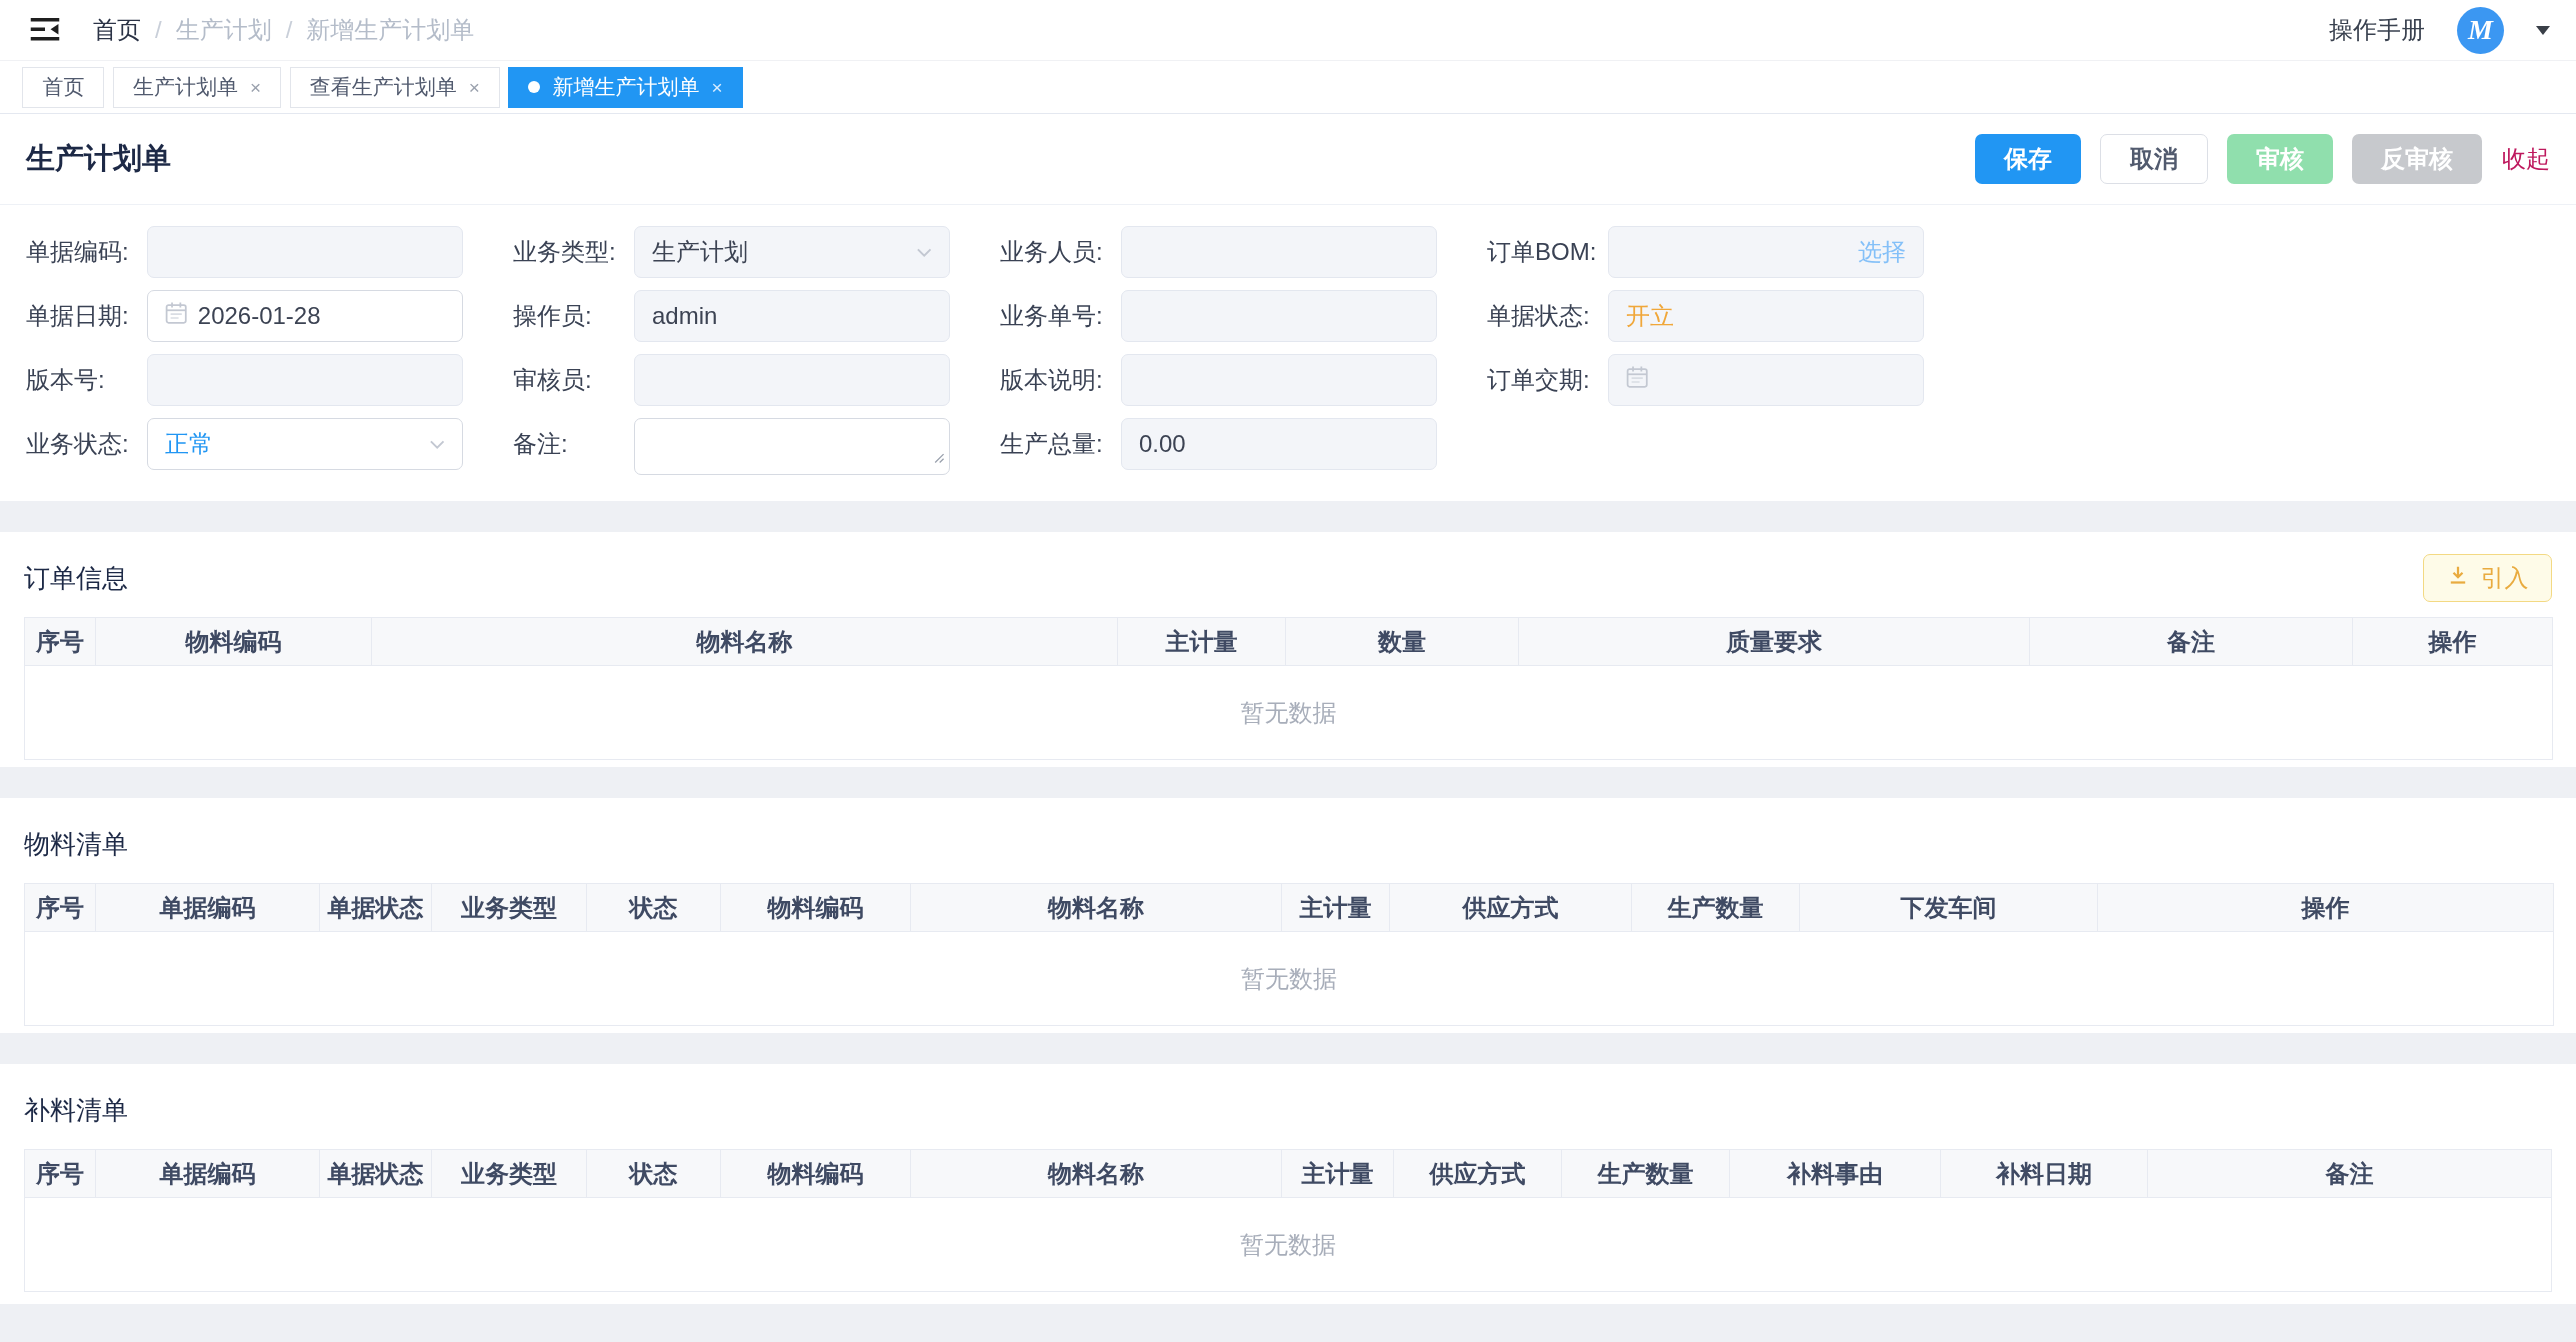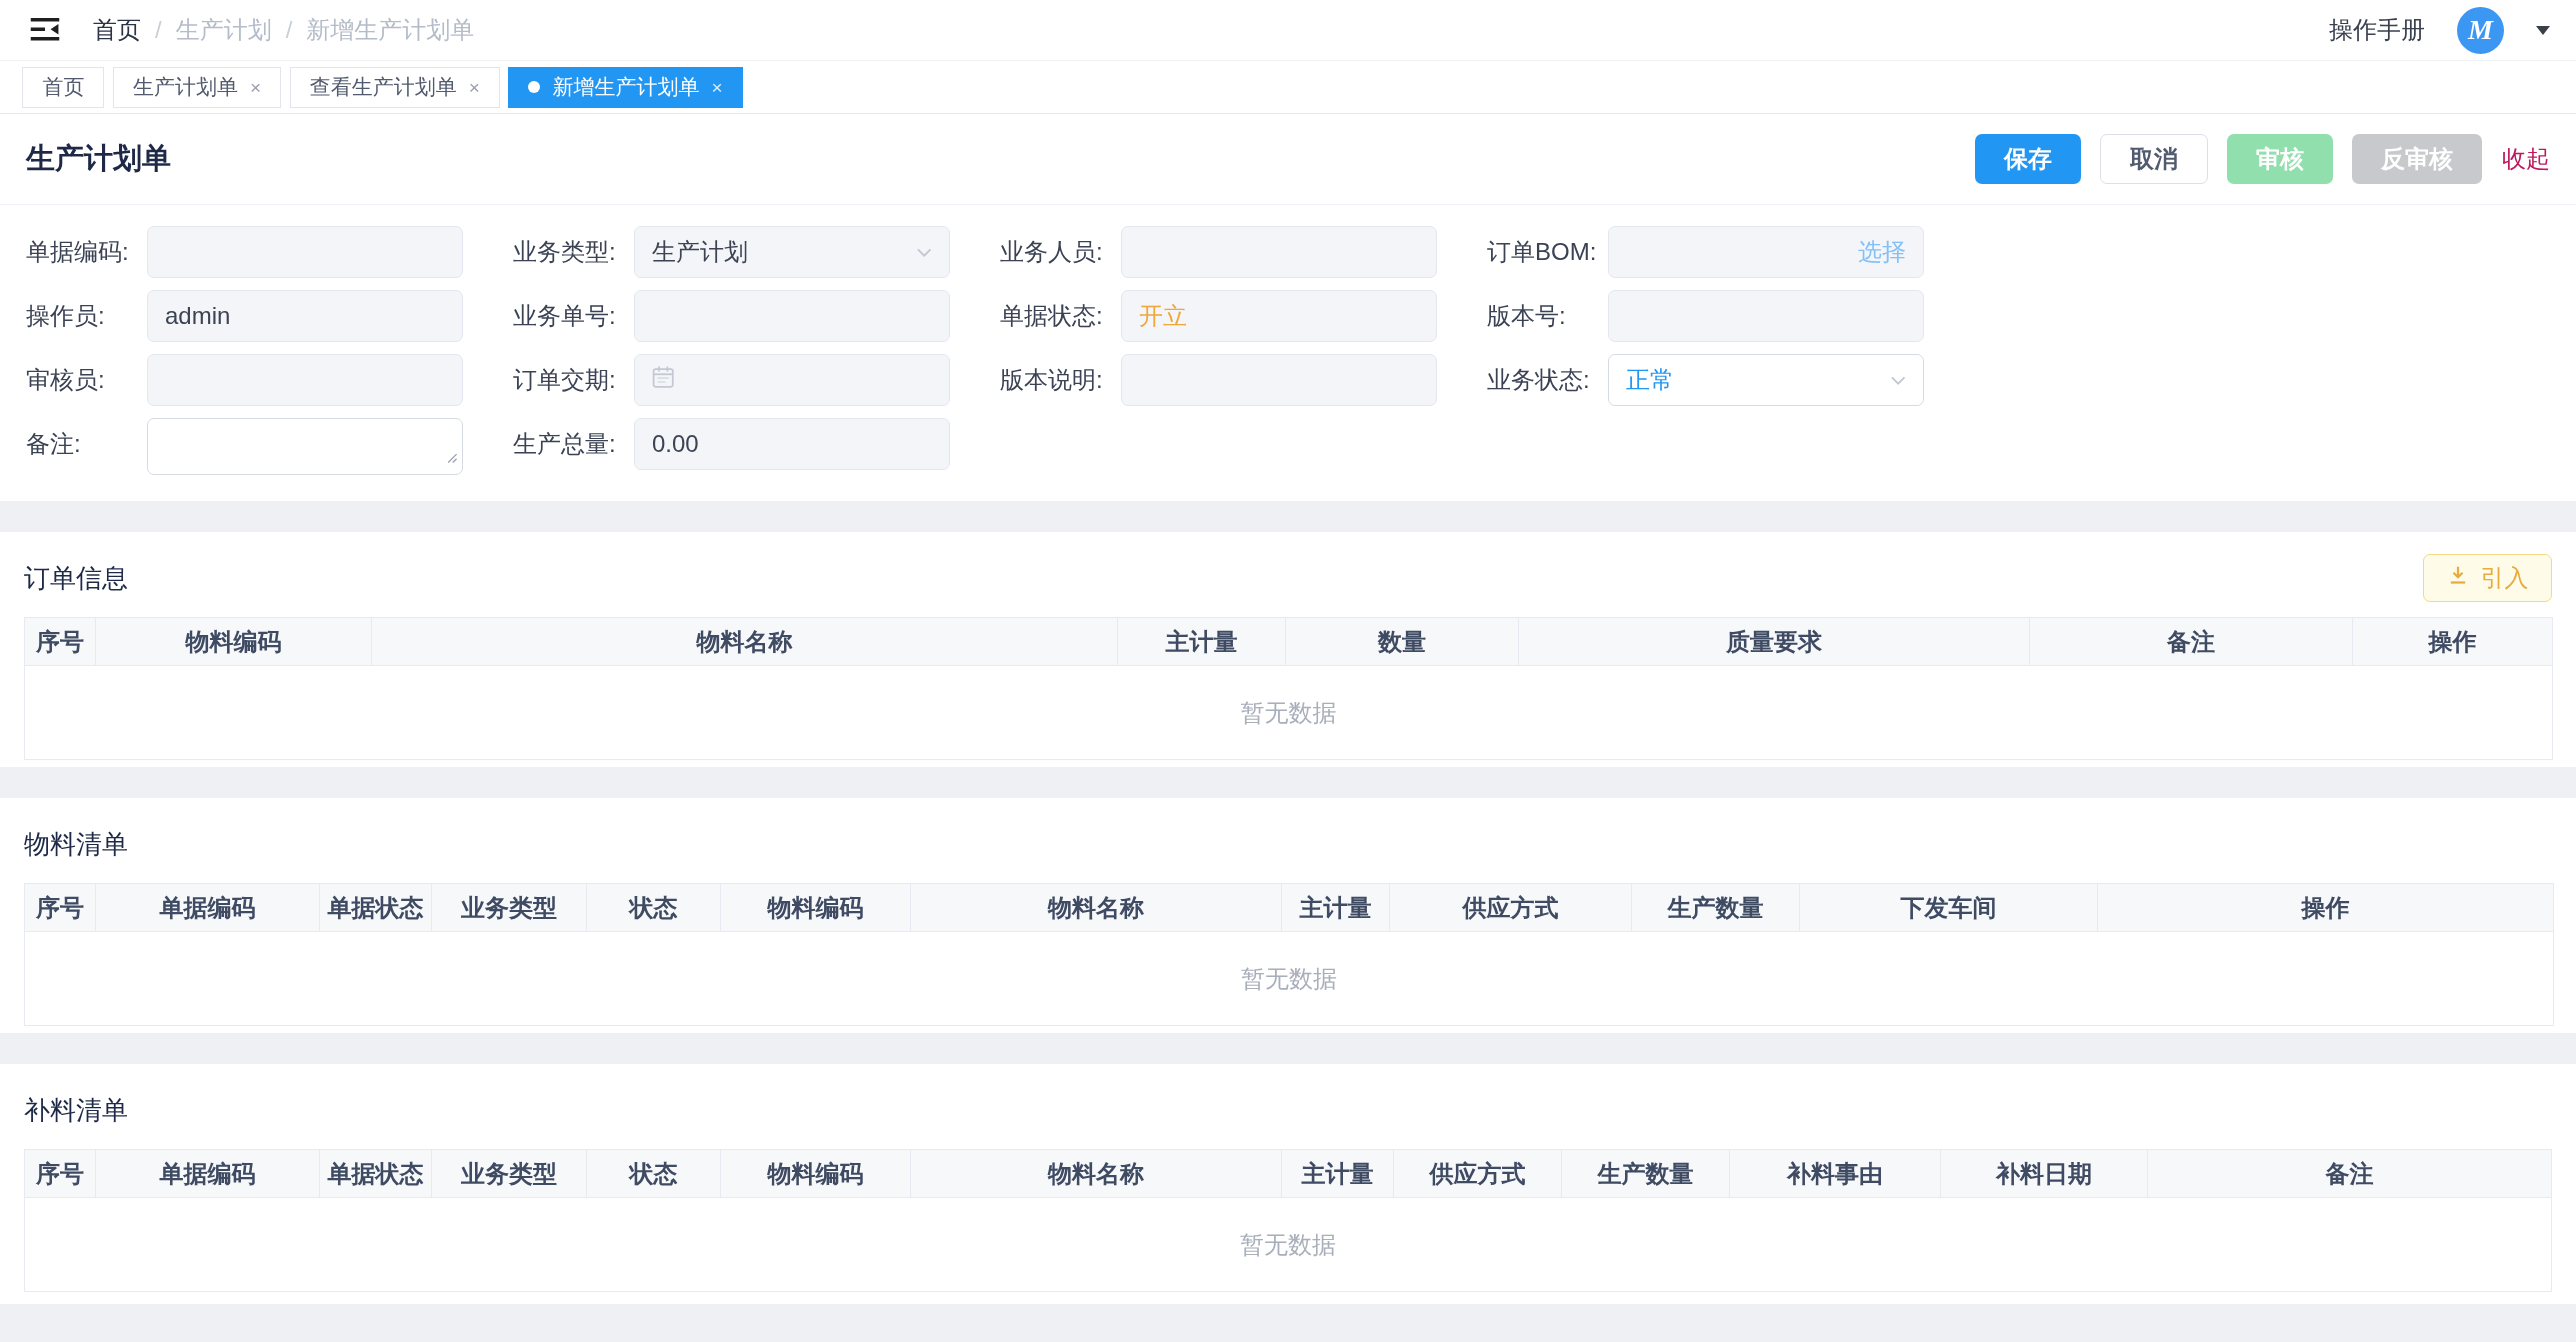--- a/index.html
+++ b/index.html
@@ -189,67 +189,81 @@
     </div>
     <div class="field">
       <span class="field-label">订单BOM:</span>
       <div class="control gray">
         <input readonly="" value="" style="">
         <span class="pick-link">选择</span>
       </div>
     </div>
 
     <div class="field">
-      <span class="field-label">操作员:</span>
-      <div class="control gray">
-        <input readonly="" value="admin" style="">
-      </div>
-    </div>
-    <div class="field">
-      <span class="field-label">业务单号:</span>
-      <div class="control gray">
-        <input readonly="" value="" style="">
-      </div>
-    </div>
-    <div class="field">
-      <span class="field-label">单据状态:</span>
-      <div class="control gray">
-        <span class="val-orange">开立</span>
-      </div>
-    </div>
-
-    <div class="field">
-      <span class="field-label">版本号:</span>
-      <div class="control gray">
-        <input readonly="" value="" style="">
-      </div>
-    </div>
-    <div class="field">
-      <span class="field-label">审核员:</span>
-      <div class="control gray">
-        <input readonly="" value="" style="">
-      </div>
-    </div>
-    <div class="field">
-      <span class="field-label">订单交期:</span>
-      <div class="control gray">
+      <span class="field-label">单据日期:</span>
+      <div class="control white">
         <span>
           <svg width="22.4" height="24" viewBox="0 0 14 15">
             <rect x="1" y="2.6" width="12" height="11" rx="1.2" fill="none" stroke="#c3c8d2" stroke-width="1.1"></rect>
             <path d="M1 5.8h12" stroke="#c3c8d2" stroke-width="1.1"></path>
             <path d="M4.4 1v3M9.6 1v3" stroke="#c3c8d2" stroke-width="1.1"></path>
             <path d="M3.5 8.2h7M3.5 10.6h5" stroke="#d9dde4" stroke-width="1"></path>
           </svg>
         </span>
+        <input value="2026-01-28" style="">
+      </div>
+    </div>
+    <div class="field">
+      <span class="field-label">操作员:</span>
+      <div class="control gray">
+        <input readonly="" value="admin" style="">
+      </div>
+    </div>
+    <div class="field">
+      <span class="field-label">业务单号:</span>
+      <div class="control gray">
+        <input readonly="" value="" style="">
+      </div>
+    </div>
+    <div class="field">
+      <span class="field-label">单据状态:</span>
+      <div class="control gray">
+        <span class="val-orange">开立</span>
+      </div>
+    </div>
+
+    <div class="field">
+      <span class="field-label">版本号:</span>
+      <div class="control gray">
+        <input readonly="" value="" style="">
+      </div>
+    </div>
+    <div class="field">
+      <span class="field-label">审核员:</span>
+      <div class="control gray">
         <input readonly="" value="" style="">
       </div>
     </div>
     <div class="field">
       <span class="field-label">版本说明:</span>
       <div class="control gray">
+        <input readonly="" value="" style="">
+      </div>
+    </div>
+    <div class="field">
+      <span class="field-label">订单交期:</span>
+      <div class="control gray">
+        <span>
+          <svg width="22.4" height="24" viewBox="0 0 14 15">
+            <rect x="1" y="2.6" width="12" height="11" rx="1.2" fill="none" stroke="#c3c8d2" stroke-width="1.1"></rect>
+            <path d="M1 5.8h12" stroke="#c3c8d2" stroke-width="1.1"></path>
+            <path d="M4.4 1v3M9.6 1v3" stroke="#c3c8d2" stroke-width="1.1"></path>
+            <path d="M3.5 8.2h7M3.5 10.6h5" stroke="#d9dde4" stroke-width="1"></path>
+          </svg>
+        </span>
         <input readonly="" value="" style="">
       </div>
     </div>
 
     <div class="field">
       <span class="field-label">业务状态:</span>
       <div class="control white">
         <span class="val-blue">正常</span>
         <span class="chevron">
           <svg width="22.4" height="22.4" viewBox="0 0 16 16">

